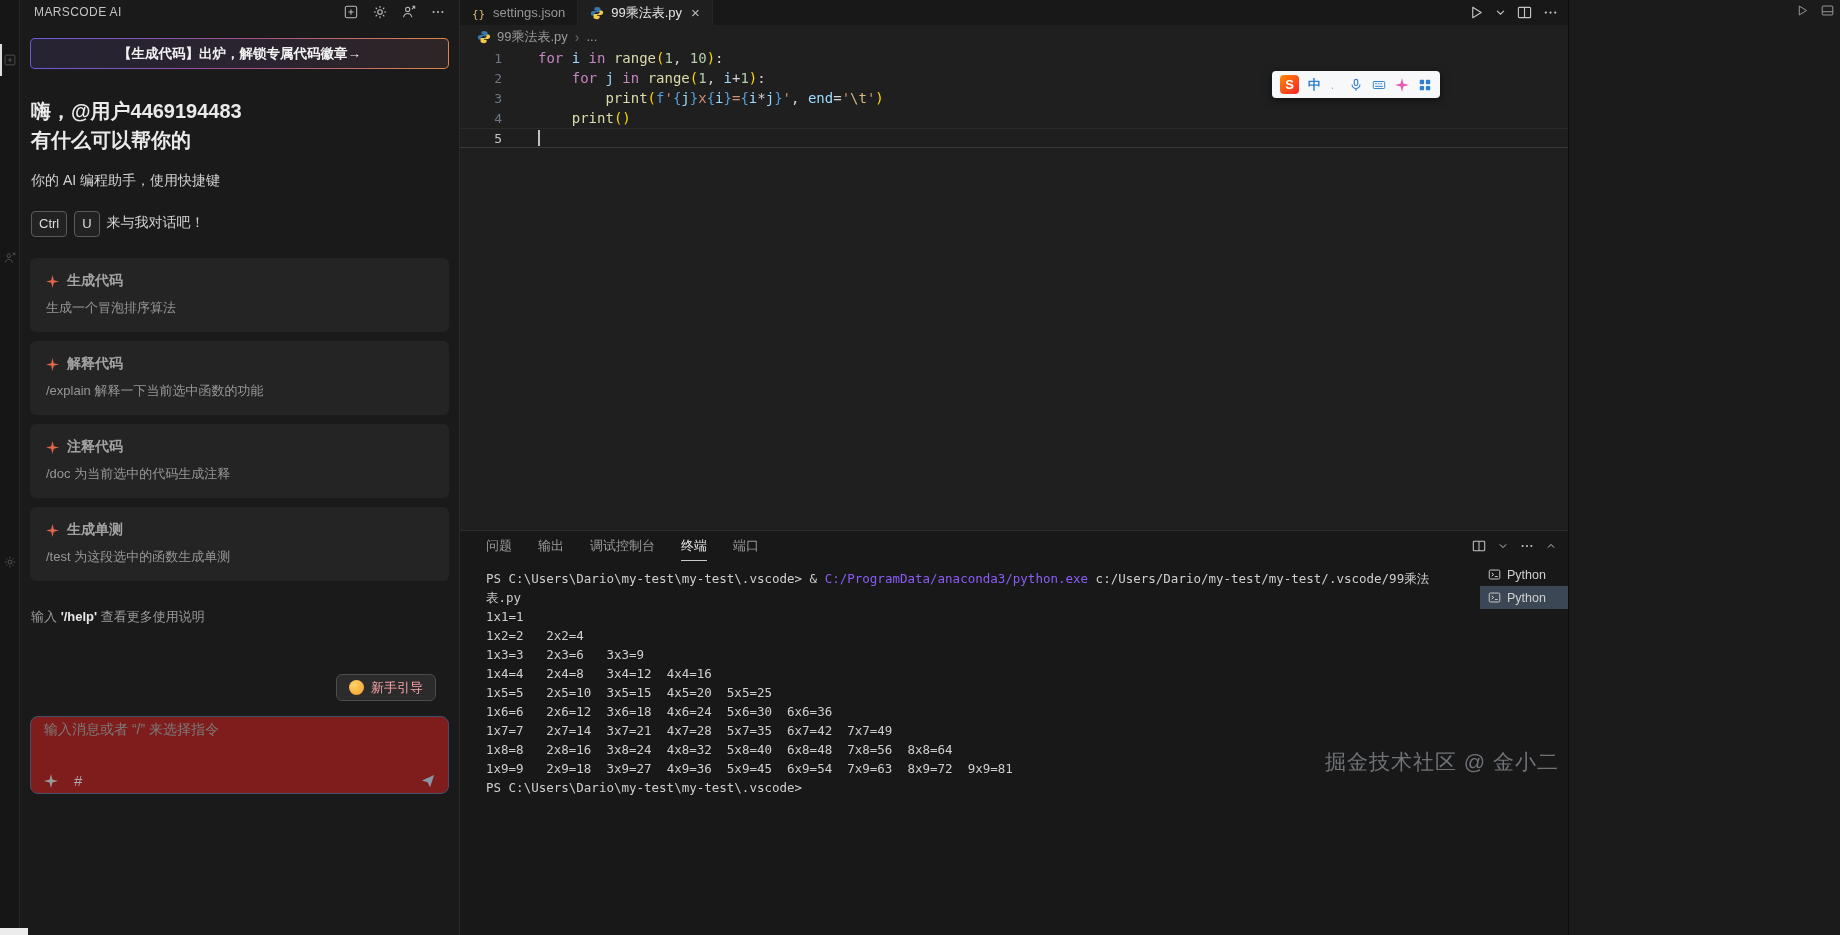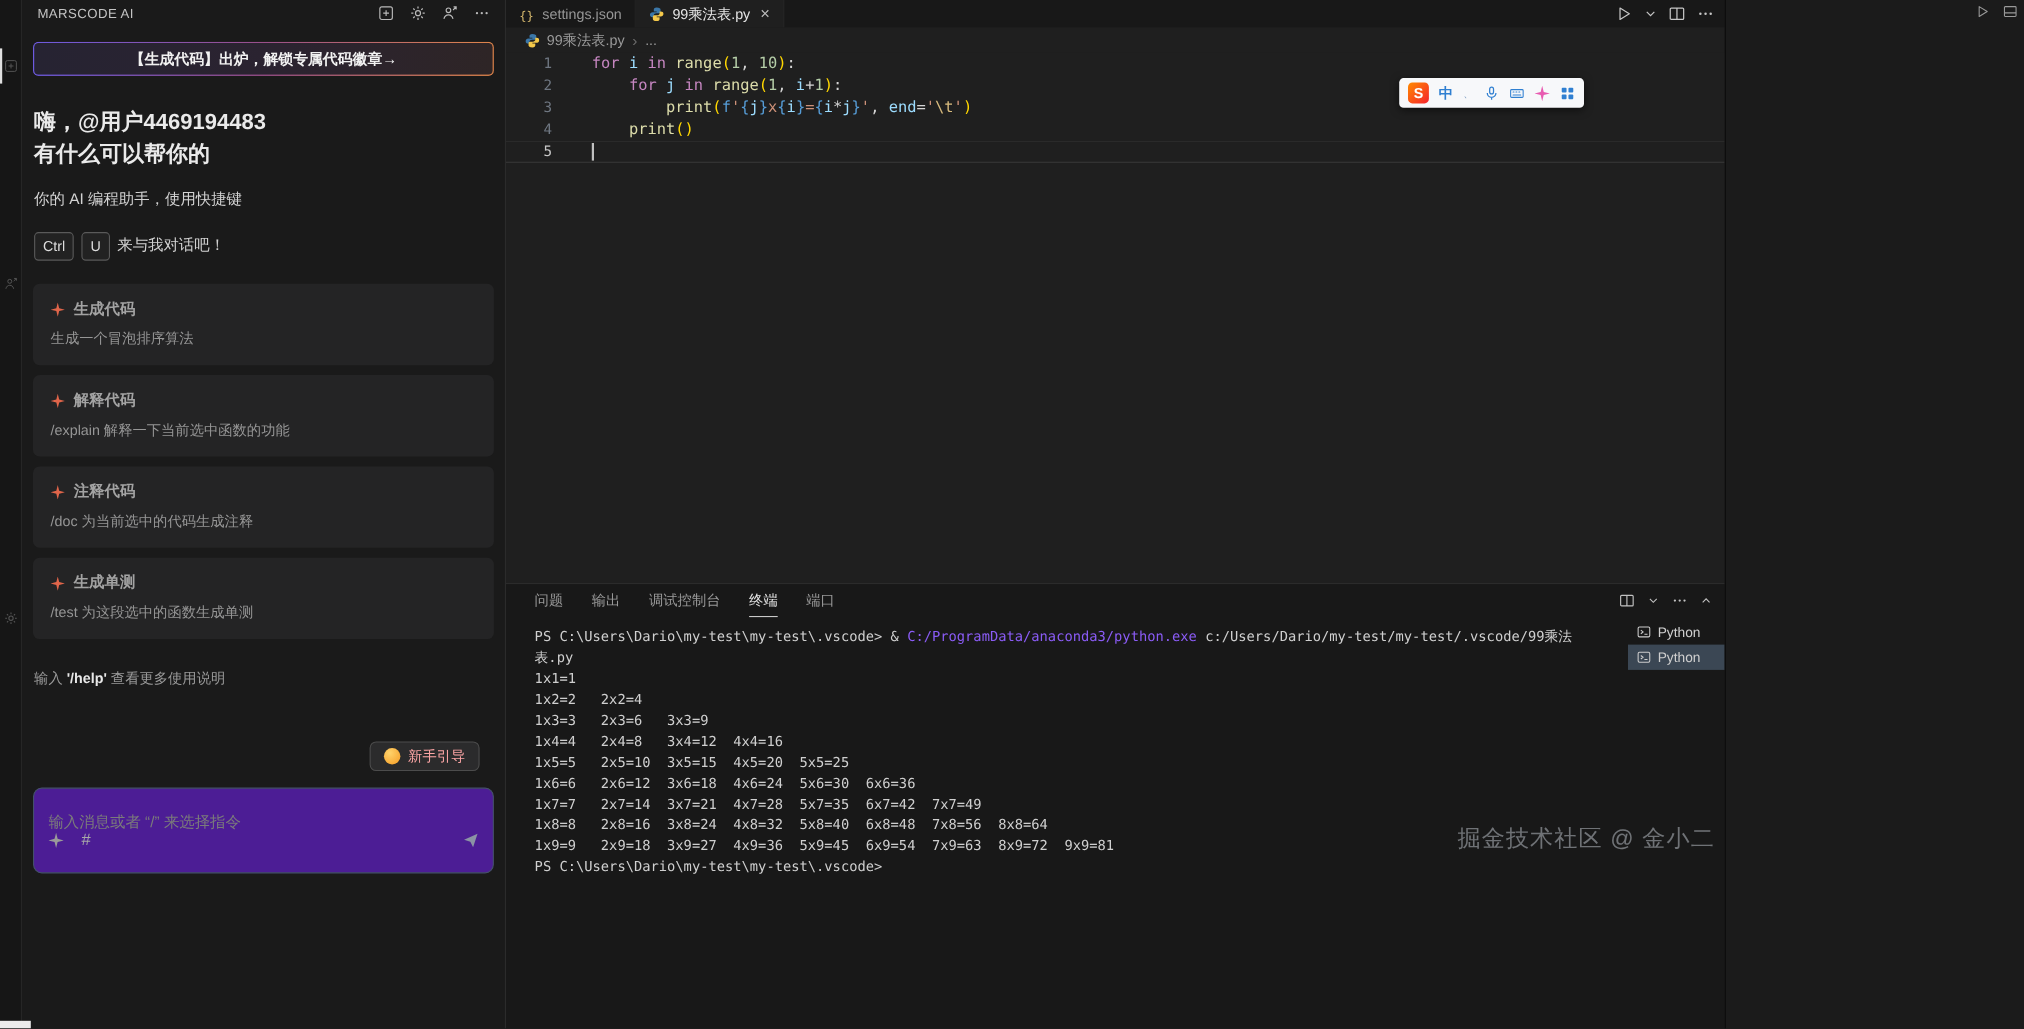--- a/index.html
+++ b/index.html
@@ -40,22 +40,22 @@
   .card-desc{margin-top:9px;font-size:13px;color:#969696}
 
   .help-hint{margin-top:27px;font-size:13px;color:#9a9a9a;padding-left:1px}
   .help-cmd{color:#e8e8e8;font-weight:700}
 
   .guide-row{margin-top:48px;display:flex;justify-content:flex-end;padding-right:13px}
   .guide-btn{height:27px;display:flex;align-items:center;gap:7px;padding:0 12px;
     border:1px solid #4c4c4c;border-radius:6px;background:#2b2b2c;color:#fca5a5;font-size:13px;cursor:pointer}
   .smiley{width:15px;height:15px;border-radius:50%;background:radial-gradient(circle at 35% 30%,#ffd36b,#f59b23)}
 
-  .composer{margin-top:15px;height:78px;border:1px solid #44506a;border-radius:8px;background:#4c1d95;
-    padding:22px 13px;display:flex;flex-direction:column}
+  .composer{margin-top:15px;height:78px;border:1px solid #44506a;border-radius:8px;background:#7f1d1d;
+    padding:4px 13px;display:flex;flex-direction:column}
   .composer input{background:transparent;border:0;outline:0;color:#ddd;font-size:14px;width:100%;
     font-family:"Liberation Sans",sans-serif}
   .composer input::placeholder{color:#7b7b7b}
   .composer-row{margin-top:auto;display:flex;align-items:center;gap:16px;color:#9a9a9a}
   .composer-row .icon{width:14px;height:14px}
   .hash-btn{font-size:15px;color:#a8a8a8;cursor:pointer}
   .send-btn{margin-left:auto;color:#8b93a5;width:16px;height:16px;cursor:pointer}
 
   
   .main{width:1108px;flex:none;display:flex;flex-direction:column;background:#1f1f1f}

